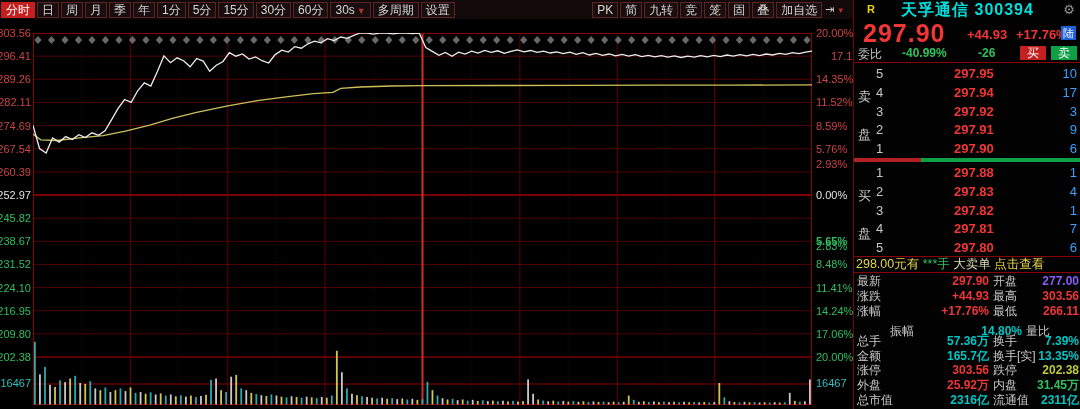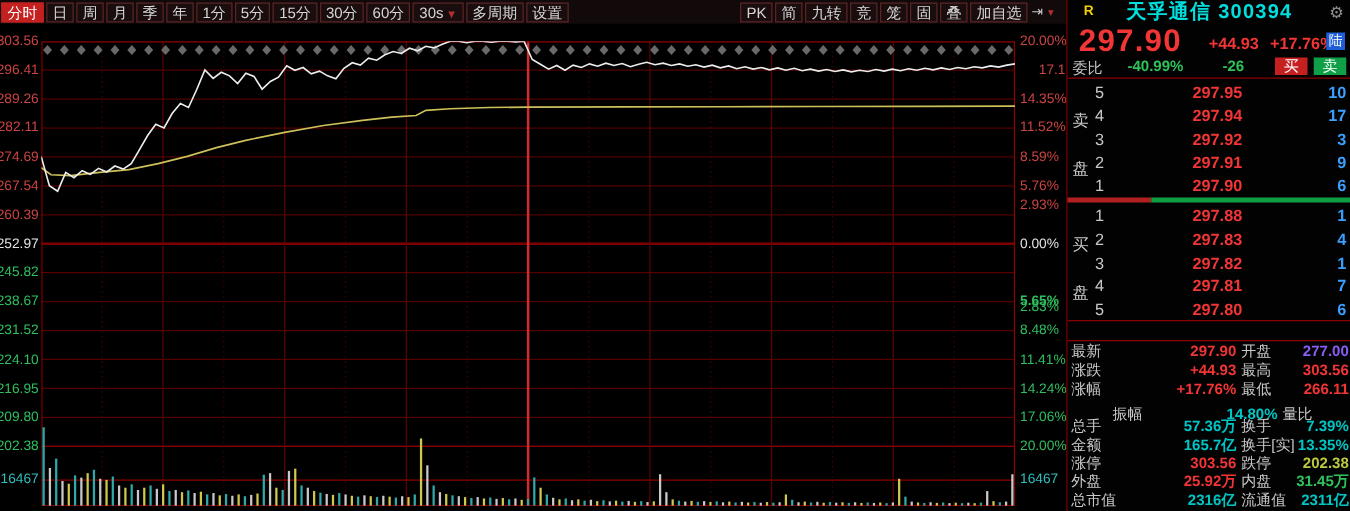--- a/index.html
+++ b/index.html
@@ -43,21 +43,21 @@
   .wb-val{position:absolute;left:48px;color:#2fc25b;font-weight:bold;}
   .wb-diff{position:absolute;left:124px;color:#2fc25b;font-weight:bold;}
   .btn-buy{position:absolute;left:166px;top:0;width:26px;height:14px;background:#c42020;color:#fff;
            text-align:center;line-height:14px;font-size:12px;}
   .btn-sell{position:absolute;left:197px;top:0;width:26px;height:14px;background:#0f9f46;color:#fff;
             text-align:center;line-height:14px;font-size:12px;}
   .ob-sidechar{position:absolute;left:4px;color:#c8c8c8;font-size:13px;}
   .ob-row{position:absolute;left:0;width:227px;height:19px;line-height:19px;}
   .ob-n{position:absolute;left:22px;color:#c8c8c8;font-size:13px;}
   .ob-p{position:absolute;left:72px;color:#f23535;font-size:13px;font-weight:bold;margin-left:28px;}
-  .ob-v{position:absolute;right:4px;color:#3aa0ff;font-size:13px;font-weight:bold;text-align:right;}
+  .ob-v{position:absolute;right:4px;color:#3aa0ff;font-size:13px;font-weight:normal;text-align:right;}
   .ob-bar{position:absolute;left:0;top:158px;width:227px;height:4px;display:flex;}
   .ob-bar .r{background:#b02020;height:4px;}
   .ob-bar .g{background:#0f9f46;height:4px;flex:1;}
   .notice{position:absolute;left:2px;top:257px;width:225px;height:15px;line-height:15px;
           font-size:12.5px;white-space:nowrap;}
   .stats{position:absolute;left:0;top:274px;width:227px;}
   .st-row{position:absolute;left:0;width:227px;height:15px;line-height:15px;}
   .st-l1{position:absolute;left:3px;color:#c8c8c8;}
   .st-v1{position:absolute;left:55px;width:80px;text-align:right;font-weight:bold;}
   .st-l2{position:absolute;left:139px;color:#c8c8c8;}
@@ -467,20 +467,21 @@
         <span class="ob-sidechar" style="top: 187px;">买</span>
         <span class="ob-sidechar" style="top: 225px;">盘</span>
       </div>
 
     <div class="ob-bar">
       <div class="r" id="ratioRed" style="width: 29.5%;"></div>
         <div class="g"></div>
     </div>
 
     <div class="rp-hr" style="top:256px;"></div>
+    <div class="notice" id="notice"><span style="color: rgb(232, 212, 74);">298.00元有 </span><span style="color: rgb(47, 194, 91);">***手 </span><span style="color: rgb(220, 220, 180);">大卖单</span><span style="color: rgb(232, 212, 74);">  点击查看</span></div>
     <div class="rp-hr" style="top:272px;"></div>
 
     <div class="stats" id="stats">
         <div class="st-row" style="top: 0px;">
           <span class="st-l1">最新</span>
           <span class="st-v1" style="color: rgb(242, 53, 53);">297.90</span>
           <span class="st-l2">开盘</span>
           <span class="st-v2" style="color: #8b5cf6;">277.00</span>
         </div>
         <div class="st-row" style="top: 14.9px;">

